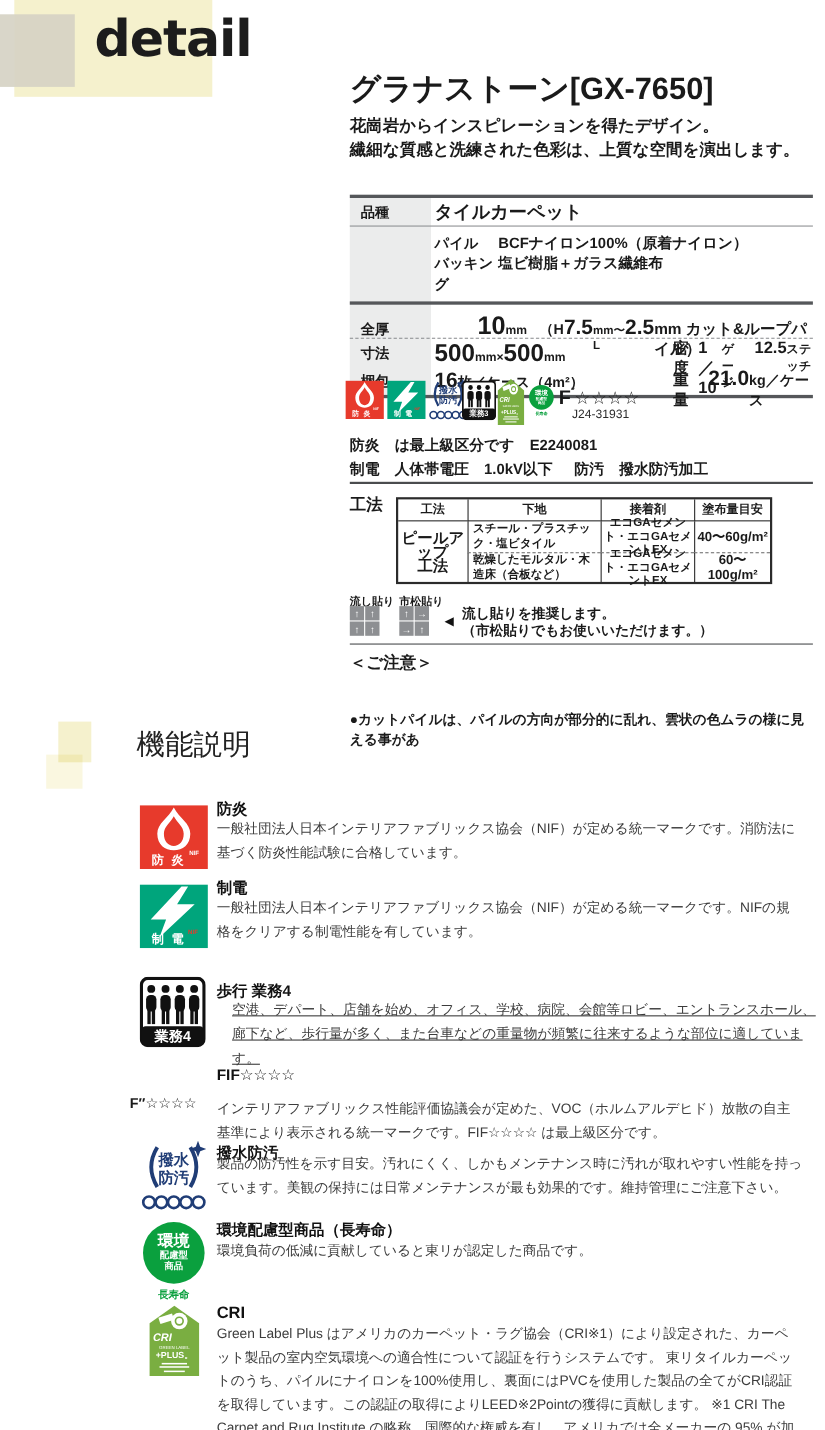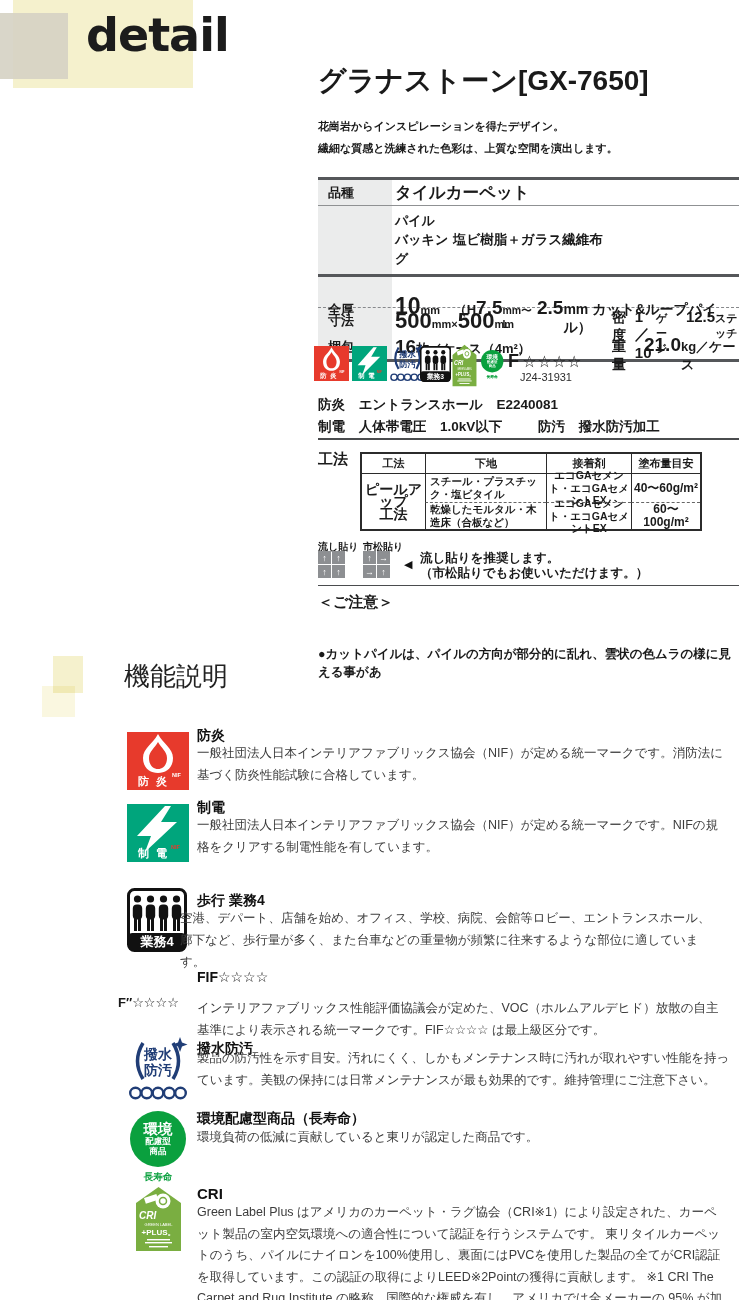--- a/index.html
+++ b/index.html
@@ -6,33 +6,33 @@
   body{width:750px;height:1300px;position:relative;background:#fff;overflow:hidden;
        font-family:"Liberation Sans","DejaVu Sans",sans-serif;color:#1a1a1a;}
   .abs{position:absolute;}
   
   .hd-cream{left:13px;top:0;width:180px;height:88px;background:#f5f1cd;}
   .hd-gray{left:0;top:13px;width:68px;height:66px;background:#d6d3c4;opacity:.92;}
   .hd-label{left:86px;top:8px;font-size:46px;font-weight:600;letter-spacing:-1px;color:#1c1c1c;
             font-family:"DejaVu Sans","Liberation Sans",sans-serif;}
   
   .p-title{left:318px;top:62px;font-size:28px;font-weight:bold;letter-spacing:0;}
-  .p-desc{left:318px;top:115px;font-size:11px;font-weight:bold;line-height:22px;}
+  .p-desc{left:318px;top:104px;font-size:15px;font-weight:bold;line-height:22px;}
   
   .spec{left:318px;top:177px;width:421px;border-top:3px solid #55575a;border-bottom:3px solid #55575a;
         background:linear-gradient(to right,#ebecec 0,#ebecec 74px,#fff 74px);}
   .spec .row{display:flex;align-items:baseline;}
   .sp-label{width:64px;padding-left:10px;font-size:13px;font-weight:bold;flex:none;}
   .sr1{height:25px;border-bottom:1px solid #8f9193;align-items:center !important;}
   .sr1 .val{font-size:16.5px;font-weight:bold;padding-left:3px;}
   .sr2{border-bottom:3px solid #55575a;padding:5px 0 6px 0;}
   .sub-row{display:flex;margin-left:77px;line-height:19px;}
   .sub-lab{width:58px;font-size:13px;font-weight:bold;flex:none;}
   .sub-val{font-size:13.5px;font-weight:bold;}
-  .sr3{height:31px;border-bottom:1px dashed #87898c;position:relative;align-items:baseline;padding-top:16px;box-sizing:border-box;}
+  .sr3{height:31px;border-bottom:1px dashed #87898c;position:relative;align-items:baseline;padding-top:6px;box-sizing:border-box;gap:39px;}
   .sr4{height:26px;position:relative;}
   .sr5{height:25px;position:relative;}
   .big23{font-size:23px;font-weight:bold;}
   .big19{font-size:19px;font-weight:bold;}
   .big22{font-size:22px;font-weight:bold;}
   .big15{font-size:15px;font-weight:bold;}
   .sm11{font-size:11px;font-weight:bold;}
   .md13{font-size:13px;font-weight:bold;}
   .md12{font-size:14px;font-weight:bold;}
   .spec .vcell{padding-left:3px;display:flex;align-items:baseline;}
@@ -97,20 +97,21 @@
 </div>
 
 <div class="abs spec">
   <div class="row sr1">
     <span class="sp-label">品種</span>
     <span class="val">タイルカーペット</span>
   </div>
   <div class="sr2">
     <div class="sub-row">
       <span class="sub-lab">パイル</span>
+      <span class="sub-val">BCFナイロン100%（原着ナイロン）</span>
     </div>
     <div class="sub-row">
       <span class="sub-lab">バッキング</span>
       <span class="sub-val">塩ビ樹脂＋ガラス繊維布</span>
     </div>
   </div>
   <div class="row sr3">
     <span class="sp-label">全厚</span>
     <span class="vcell">
       <span class="big23">10</span>
@@ -219,27 +220,27 @@
   </div>
   <div class="eco-life">長寿命</div>
 </div>
 <div class="abs" style="left:508px;top:351px;">
   <span class="fmark-f">F</span><span class="fmark-sup">″</span><span class="fmark-stars">☆☆☆☆</span>
 </div>
 <div class="abs fcert" style="left:520px;top:371px;">J24-31931</div>
 
 <div class="abs perf" style="left:318px;top:396px;">
   <span>防炎</span>
-  <span>エントランスホール</span>
+  <span>は最上級区分です</span>
   <span>E2240081</span>
 </div>
 <div class="abs perf" style="left:318px;top:418px;">
   <span>制電</span>
   <span>人体帯電圧</span>
-  <span style="margin-right:32px;">1.0kV以下</span>
+  <span style="margin-right:16px;">1.0kV以下</span>
   <span>防汚</span>
   <span>撥水防汚加工</span>
 </div>
 <div class="abs hr" style="left:318px;top:438px;width:421px;"></div>
 
 <div class="abs k-label">工法</div>
 <div class="abs k-table">
   <div class="kc head">工法</div>
   <div class="kc head vline">下地</div>
   <div class="kc head vline">接着剤</div>
@@ -321,21 +322,21 @@
       <rect x="24" y="30" width="3" height="13"></rect>
     <rect x="33" y="30" width="3" height="13"></rect>
       <rect x="37" y="30" width="3" height="13"></rect>
     <rect x="46" y="30" width="3" height="13"></rect>
       <rect x="50" y="30" width="3" height="13"></rect>
     <rect x="1.5" y="45" width="57" height="17.5" rx="4"></rect>
   </g>
   <text x="30" y="58" font-size="13" font-weight="bold" fill="#fff" text-anchor="middle">業務4</text>
 </svg>
 <div class="abs fi-head" style="left:197px;top:892px;">歩行 業務4</div>
-<p class="abs fi-text" style="left:180px;top:907px;">空港、デパート、店舗を始め、オフィス、学校、病院、会館等ロビー、エントランスホール、廊下など、歩行量が多く、また台車などの重量物が頻繁に往来するような部位に適しています。</p>
+<p class="abs fi-text" style="left:211px;top:907px;text-decoration:underline;">空港、デパート、店舗を始め、オフィス、学校、病院、会館等ロビー、エントランスホール、廊下など、歩行量が多く、また台車などの重量物が頻繁に往来するような部位に適しています。</p>
 
 <div class="abs fi-head" style="left:197px;top:969px;">FIF☆☆☆☆</div>
 <div class="abs fi-ftext" style="left:118px;top:995px;">F″☆☆☆☆</div>
 <p class="abs fi-text" style="left:197px;top:997px;">インテリアファブリックス性能評価協議会が定めた、VOC（ホルムアルデヒド）放散の自主基準により表示される統一マークです。FIF☆☆☆☆ は最上級区分です。</p>
 
 <svg class="abs" style="left:127px;top:1037px;" width="62" height="64" viewBox="0 0 62 64">
   <path d="M16,6 Q5,24 16,42" stroke="#203d76" stroke-width="3.5" fill="none"></path>
   <path d="M46,6 Q57,24 46,42" stroke="#203d76" stroke-width="3.5" fill="none"></path>
   <text x="31" y="22" font-size="14" font-weight="bold" fill="#203d76" text-anchor="middle">撥水</text>
   <text x="31" y="38" font-size="14" font-weight="bold" fill="#203d76" text-anchor="middle">防汚</text>

